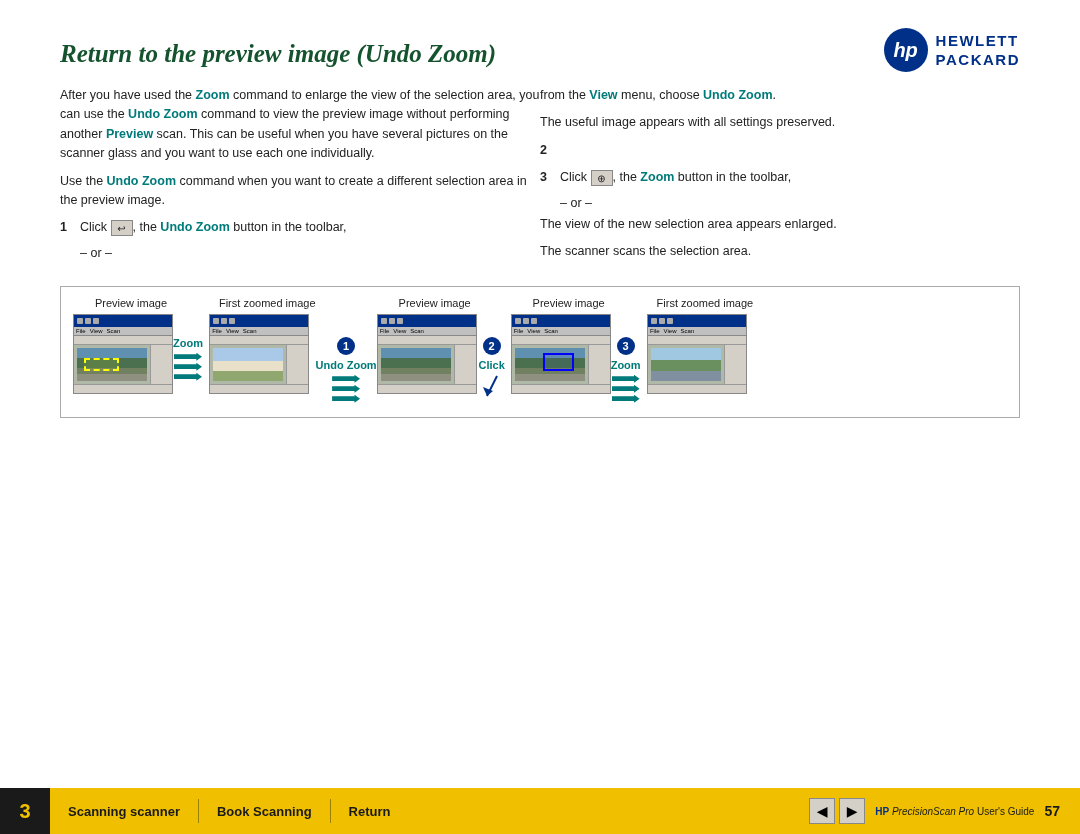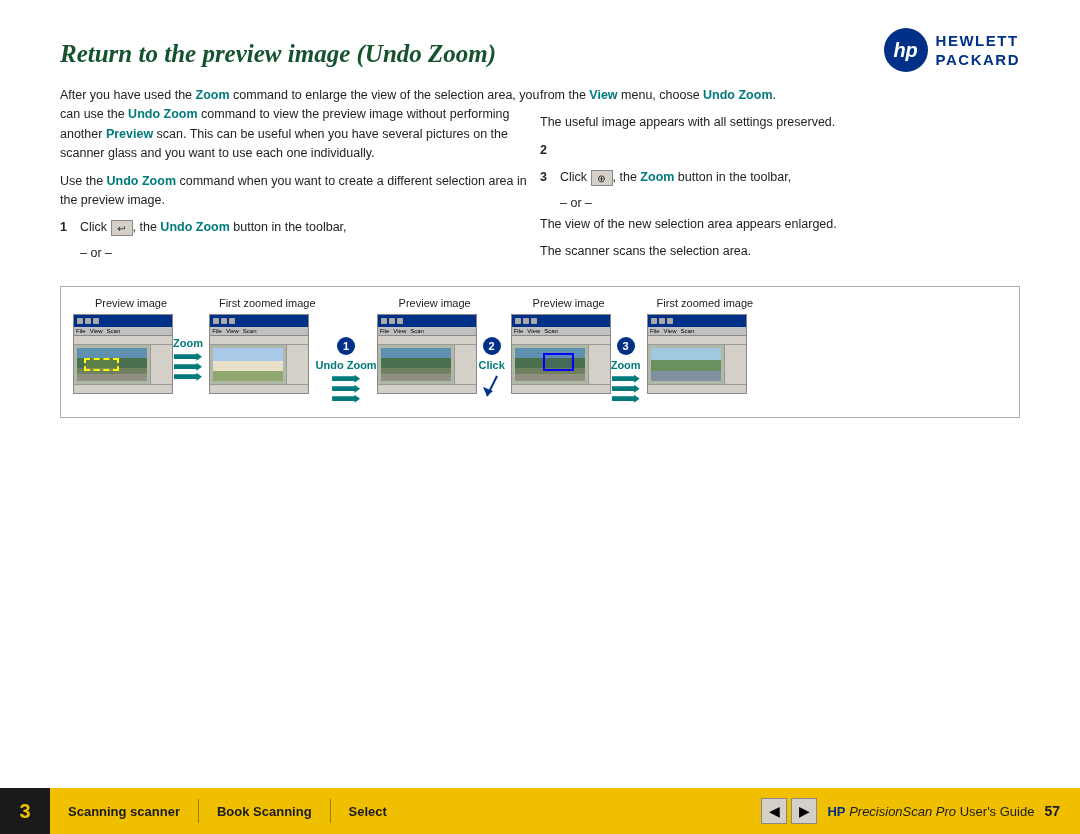--- a/index.html
+++ b/index.html
@@ -294,21 +294,21 @@
       width: 26px; height: 26px;
       background: #d4d0c8;
       border: 1px solid #888;
       display: flex;
       align-items: center;
       justify-content: center;
       cursor: pointer;
       font-size: 14px;
     }
     .hp-product-text {
-      font-size: 13px;
+      font-size: 10px;
       color: #1a1a1a;
       text-align: right;
     }
     .hp-product-text strong {
       color: #003087;
     }
     .hp-product-text em {
       font-style: italic;
     }
     .page-num {
@@ -584,21 +584,21 @@
     </div>
 
   </div>
 
   <div class="bottom-nav">
     <div class="bottom-chapter">3</div>
     <button class="bottom-link">Scanning scanner</button>
     <div class="bottom-separator"></div>
     <button class="bottom-link">Book Scanning</button>
     <div class="bottom-separator"></div>
-    <button class="bottom-link">Select</button>
+    <button class="bottom-link">Return</button>
 
     <div class="bottom-right">
       <div class="nav-arrows">
         <div class="nav-arrow-btn">◀</div>
         <div class="nav-arrow-btn">▶</div>
       </div>
       <div class="hp-product-text">
         <strong>HP</strong> <em>PrecisionScan Pro</em> User's Guide
       </div>
       <div class="page-num">57</div>

